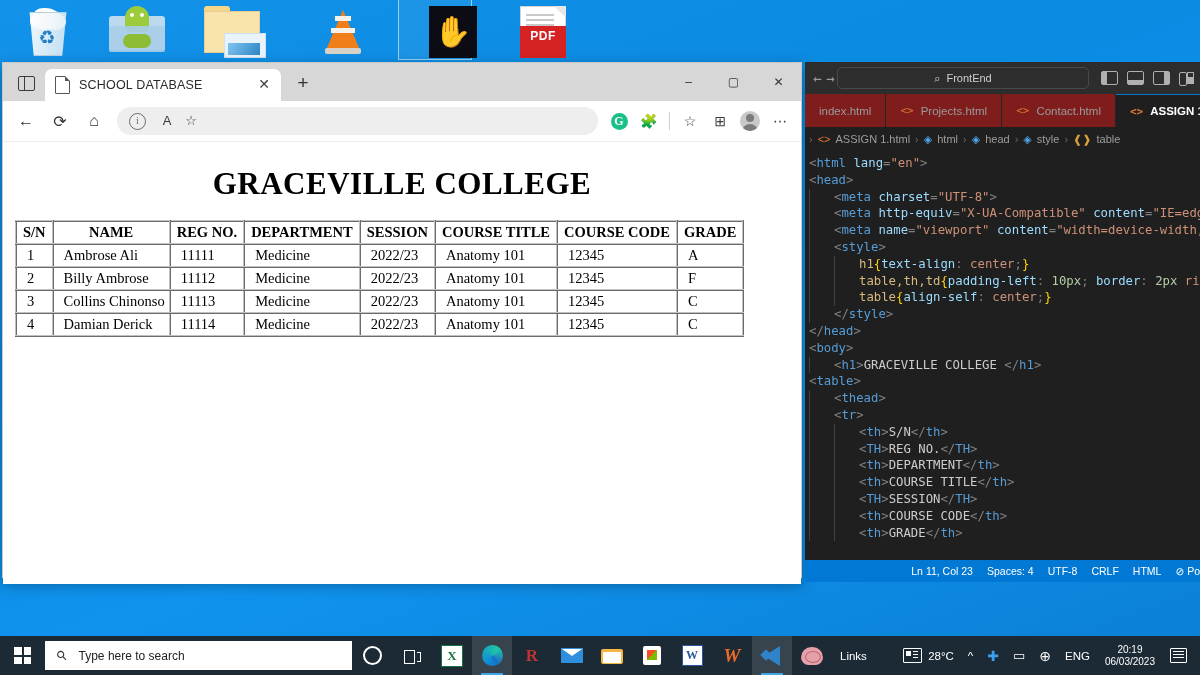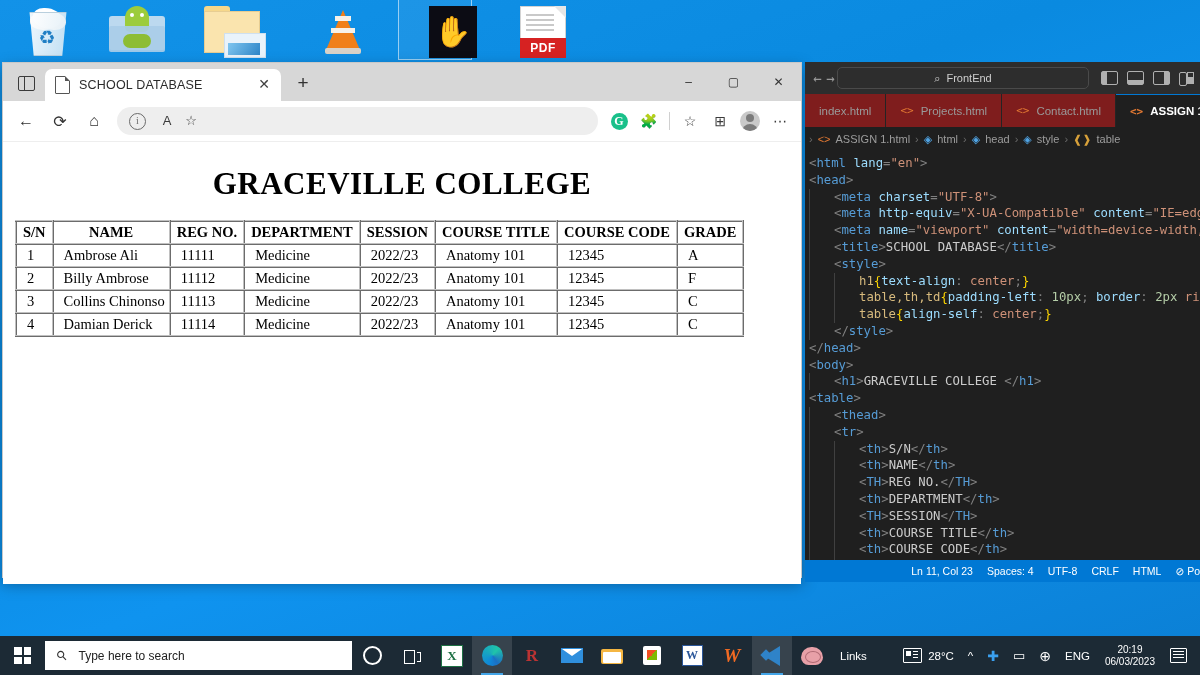--- a/index.html
+++ b/index.html
@@ -45,21 +45,21 @@
   
   .handbox{width:48px;height:52px;background:#0c0c14;position:relative;}
   .handbox .hand{position:absolute;inset:0;color:#2fb8e8;font-size:30px;line-height:52px;text-align:center;}
   .selrect{position:absolute;left:-12px;top:-6px;width:72px;height:62px;border:1px solid rgba(255,255,255,.55);background:rgba(255,255,255,.06);}
   
   .pdf{width:46px;height:52px;position:relative;}
   .pdf .sheet{position:absolute;inset:0;background:#fff;border:1px solid #d3d3d3;}
   .pdf .fold{position:absolute;right:0;top:0;width:0;height:0;border-top:12px solid #e6e6e6;border-left:12px solid transparent;}
   .pdf .lines{position:absolute;left:6px;top:8px;width:28px;height:2px;background:#c9c9c9;
     box-shadow:0 5px 0 #c9c9c9,0 10px 0 #c9c9c9,0 15px 0 #c9c9c9;}
-  .pdf .band{position:absolute;left:0;bottom:0;width:46px;height:20px;background:#d62222;color:#fff;
+  .pdf .band{position:absolute;left:0;bottom:0;width:46px;height:32px;background:#d62222;color:#fff;
     font-size:12px;font-weight:bold;text-align:center;line-height:20px;letter-spacing:.5px;}
 
   
   #browser{position:absolute;left:2px;top:62px;width:800px;height:516px;background:#fff;
     box-shadow:0 6px 14px rgba(0,0,0,.35);border:1px solid #c8c8c8;box-sizing:border-box;}
   #browser .tabstrip{height:38px;background:#d7d7d7;position:relative;display:flex;align-items:flex-end;}
   .tabmenu{width:34px;height:30px;margin:0 2px 3px 6px;display:flex;align-items:center;justify-content:center;}
   .tabmenu .sq{width:15px;height:13px;border:1.6px solid #3b3b3b;border-radius:2px;position:relative;}
   .tabmenu .sq:before{content:"";position:absolute;left:0;top:0;bottom:0;width:5px;border-right:1.6px solid #3b3b3b;}
   .btab{height:32px;background:#fff;border-radius:7px 7px 0 0;display:flex;align-items:center;
@@ -411,38 +411,36 @@
       <span class="bc-tag">❰❱</span>
       <span>table</span>
     </div>
 
   <div id="code">
       <div class="cl"><span class="punct">&lt;</span><span class="tag">html</span> <span class="attr">lang</span><span class="punct">=</span><span class="str">"en"</span><span class="punct">&gt;</span></div>
       <div class="cl"><span class="punct">&lt;</span><span class="tag">head</span><span class="punct">&gt;</span></div>
       <div class="cl"><span class="ind" style="width:24px"></span><span class="punct">&lt;</span><span class="tag">meta</span> <span class="attr">charset</span><span class="punct">=</span><span class="str">"UTF-8"</span><span class="punct">&gt;</span></div>
       <div class="cl"><span class="ind" style="width:24px"></span><span class="punct">&lt;</span><span class="tag">meta</span> <span class="attr">http-equiv</span><span class="punct">=</span><span class="str">"X-UA-Compatible"</span> <span class="attr">content</span><span class="punct">=</span><span class="str">"IE=edge"</span></div>
       <div class="cl"><span class="ind" style="width:24px"></span><span class="punct">&lt;</span><span class="tag">meta</span> <span class="attr">name</span><span class="punct">=</span><span class="str">"viewport"</span> <span class="attr">content</span><span class="punct">=</span><span class="str">"width=device-width, ini</span></div>
-      <div class="cl"><span class="ind" style="width:24px"></span><span class="punct">&lt;</span><span class="tag">title</span><span class="punct">&gt;</span><span class="txt">SCHOOL DATABASE</span><span class="punct">&lt;/</span><span class="tag">title</span><span class="punct">&gt;</span></div>
       <div class="cl"><span class="ind" style="width:24px"></span><span class="punct">&lt;</span><span class="tag">style</span><span class="punct">&gt;</span></div>
       <div class="cl"><span class="ind" style="width:24px"></span><span class="ind" style="width:24px"></span><span class="sel">h1</span><span class="brace">{</span><span class="prop">text-align</span><span class="punct">: </span><span class="val">center</span><span class="punct">;</span><span class="brace">}</span></div>
       <div class="cl"><span class="ind" style="width:24px"></span><span class="ind" style="width:24px"></span><span class="sel">table,th,td</span><span class="brace">{</span><span class="prop">padding-left</span><span class="punct">: </span><span class="num">10px</span><span class="punct">; </span><span class="prop">border</span><span class="punct">: </span><span class="num">2px</span> <span class="val">ridge</span></div>
       <div class="cl"><span class="ind" style="width:24px"></span><span class="ind" style="width:24px"></span><span class="sel">table</span><span class="brace">{</span><span class="prop">align-self</span><span class="punct">: </span><span class="val">center</span><span class="punct">;</span><span class="brace">}</span></div>
       <div class="cl"><span class="ind" style="width:24px"></span><span class="punct">&lt;/</span><span class="tag">style</span><span class="punct">&gt;</span></div>
       <div class="cl"><span class="punct">&lt;/</span><span class="tag">head</span><span class="punct">&gt;</span></div>
       <div class="cl"><span class="punct">&lt;</span><span class="tag">body</span><span class="punct">&gt;</span></div>
       <div class="cl"><span class="ind" style="width:24px"></span><span class="punct">&lt;</span><span class="tag">h1</span><span class="punct">&gt;</span><span class="txt">GRACEVILLE COLLEGE </span><span class="punct">&lt;/</span><span class="tag">h1</span><span class="punct">&gt;</span></div>
       <div class="cl"><span class="punct">&lt;</span><span class="tag">table</span><span class="punct">&gt;</span></div>
       <div class="cl"><span class="ind" style="width:24px"></span><span class="punct">&lt;</span><span class="tag">thead</span><span class="punct">&gt;</span></div>
       <div class="cl"><span class="ind" style="width:24px"></span><span class="punct">&lt;</span><span class="tag">tr</span><span class="punct">&gt;</span></div>
       <div class="cl"><span class="ind" style="width:24px"></span><span class="ind" style="width:24px"></span><span class="punct">&lt;</span><span class="tag">th</span><span class="punct">&gt;</span><span class="txt">S/N</span><span class="punct">&lt;/</span><span class="tag">th</span><span class="punct">&gt;</span></div>
-      <div class="cl"><span class="ind" style="width:24px"></span><span class="ind" style="width:24px"></span><span class="punct">&lt;</span><span class="tag">th</span><span class="punct">&gt;</span><span class="txt">NAME</span><span class="punct">&lt;/</span><span class="tag">th</span><span class="punct">&gt;</span></div>
       <div class="cl"><span class="ind" style="width:24px"></span><span class="ind" style="width:24px"></span><span class="punct">&lt;</span><span class="tag">TH</span><span class="punct">&gt;</span><span class="txt">REG NO.</span><span class="punct">&lt;/</span><span class="tag">TH</span><span class="punct">&gt;</span></div>
       <div class="cl"><span class="ind" style="width:24px"></span><span class="ind" style="width:24px"></span><span class="punct">&lt;</span><span class="tag">th</span><span class="punct">&gt;</span><span class="txt">DEPARTMENT</span><span class="punct">&lt;/</span><span class="tag">th</span><span class="punct">&gt;</span></div>
+      <div class="cl"><span class="ind" style="width:24px"></span><span class="ind" style="width:24px"></span><span class="punct">&lt;</span><span class="tag">th</span><span class="punct">&gt;</span><span class="txt">COURSE TITLE</span><span class="punct">&lt;/</span><span class="tag">th</span><span class="punct">&gt;</span></div>
       <div class="cl"><span class="ind" style="width:24px"></span><span class="ind" style="width:24px"></span><span class="punct">&lt;</span><span class="tag">TH</span><span class="punct">&gt;</span><span class="txt">SESSION</span><span class="punct">&lt;/</span><span class="tag">TH</span><span class="punct">&gt;</span></div>
-      <div class="cl"><span class="ind" style="width:24px"></span><span class="ind" style="width:24px"></span><span class="punct">&lt;</span><span class="tag">th</span><span class="punct">&gt;</span><span class="txt">COURSE TITLE</span><span class="punct">&lt;/</span><span class="tag">th</span><span class="punct">&gt;</span></div>
       <div class="cl"><span class="ind" style="width:24px"></span><span class="ind" style="width:24px"></span><span class="punct">&lt;</span><span class="tag">th</span><span class="punct">&gt;</span><span class="txt">COURSE CODE</span><span class="punct">&lt;/</span><span class="tag">th</span><span class="punct">&gt;</span></div>
       <div class="cl"><span class="ind" style="width:24px"></span><span class="ind" style="width:24px"></span><span class="punct">&lt;</span><span class="tag">th</span><span class="punct">&gt;</span><span class="txt">GRADE</span><span class="punct">&lt;/</span><span class="tag">th</span><span class="punct">&gt;</span></div>
     </div>
 
   <div id="statusbar">
     <span>Ln 11, Col 23</span>
     <span>Spaces: 4</span>
     <span>UTF-8</span>
     <span>CRLF</span>
     <span>HTML</span>

